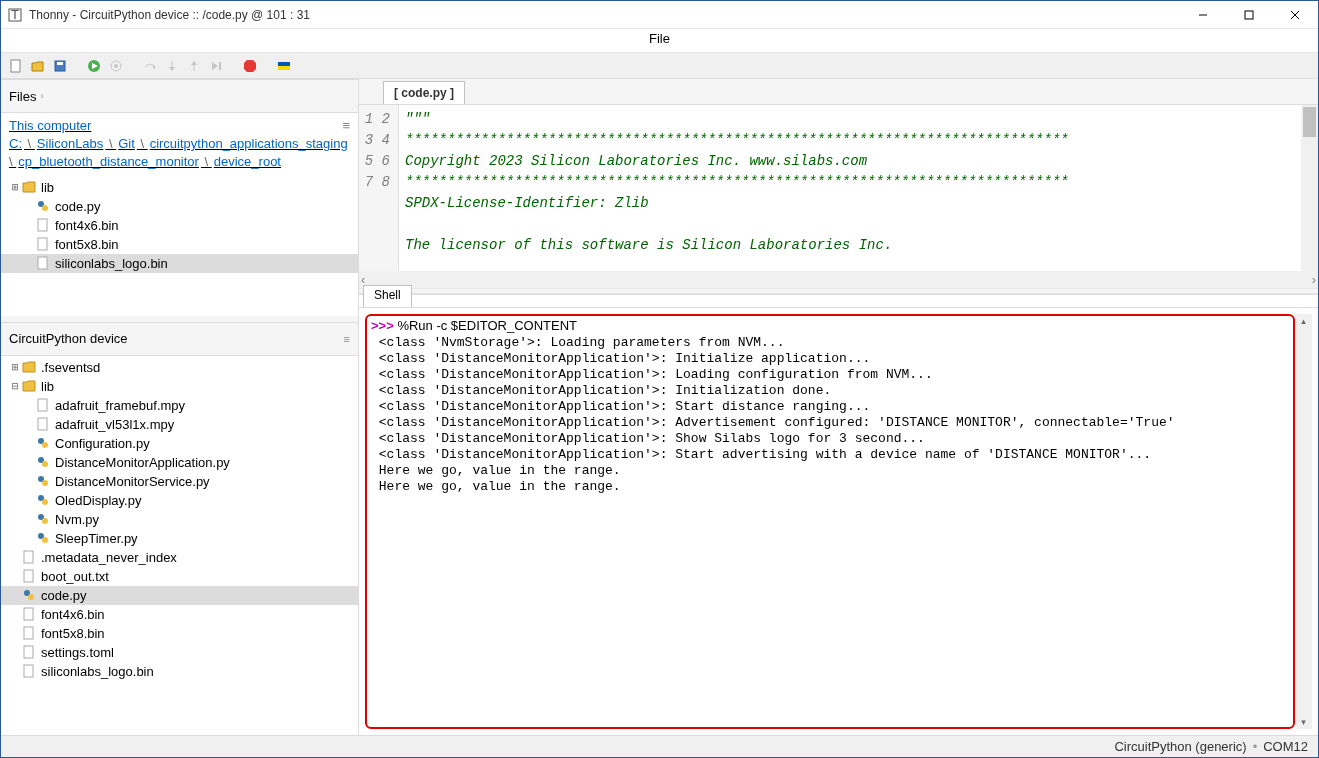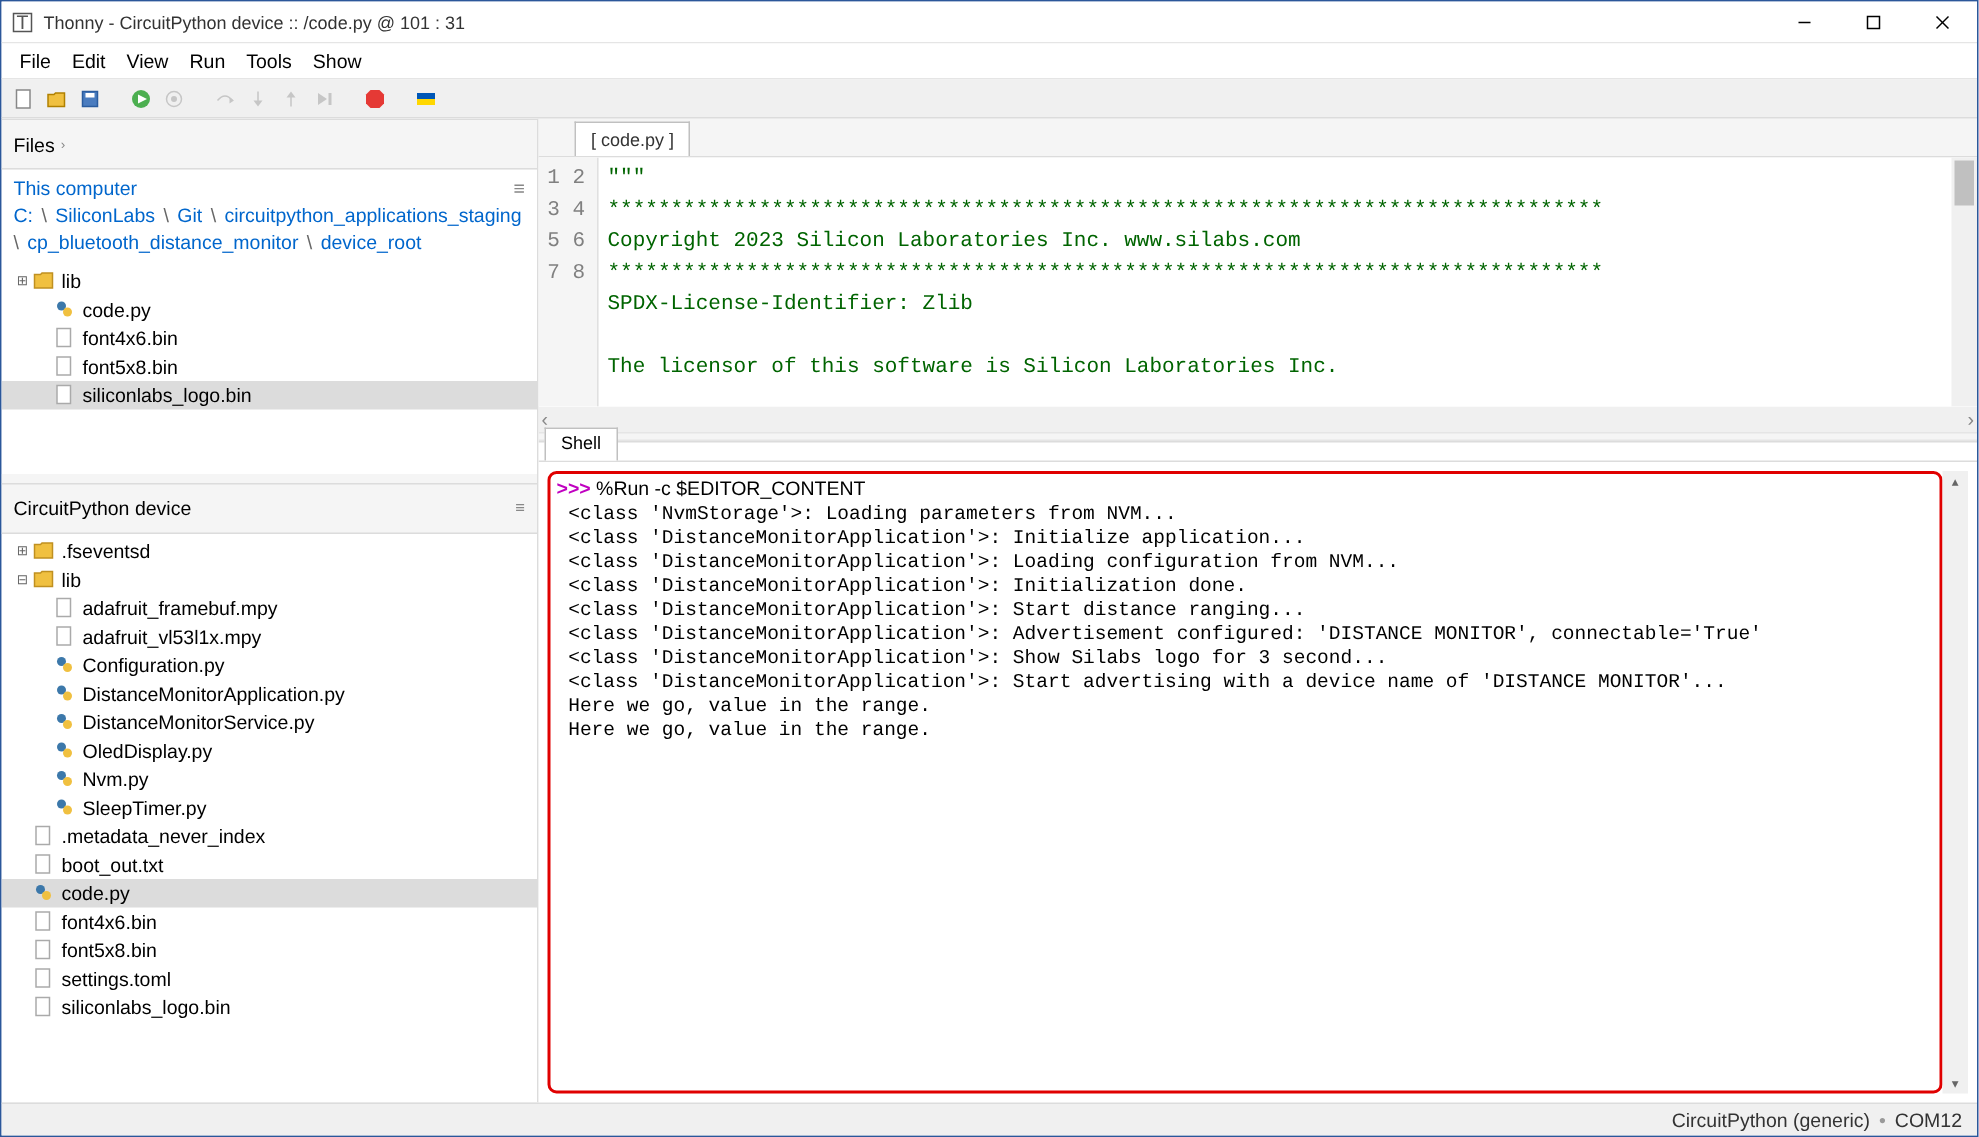--- a/index.html
+++ b/index.html
@@ -2,43 +2,43 @@
 <html><head>
 <meta charset="utf-8">
 <style>
 * { margin: 0; padding: 0; box-sizing: border-box; font-family: "Segoe UI", Tahoma, sans-serif; font-size: 13px; }
 body { background: #fff; width: 1319px; height: 758px; overflow: hidden; border: 1px solid #2b579a; display: flex; flex-direction: column; }
 .titlebar { height: 28px; background: #fff; display: flex; align-items: center; padding-left: 6px; border-bottom: 1px solid #e5e5e5; }
 .titlebar .icon { width: 16px; height: 16px; margin-right: 6px; display: inline-flex; align-items: center; justify-content: center; font-size: 11px; }
 .titlebar .title { flex: 1; font-size: 12px; color: #333; }
 .win-controls { display: flex; height: 100%; }
 .win-btn { width: 46px; height: 100%; display: flex; align-items: center; justify-content: center; font-size: 13px; font-family: Arial; }
-.menubar { height: 24px; background: #fff; display: flex; align-items: center; padding: 0 6px; gap: 2px; border-bottom: 1px solid #e5e5e5; }
+.menubar { height: 24px; background: #fff; display: flex; align-items: center; padding: 0 6px; gap: 2px; border-bottom: 1px solid #e5e5e5; flex-direction: column; }
 .menubar > div { padding: 2px 6px; font-size: 13px; cursor: default; }
 .toolbar { height: 26px; background: #f0f0f0; display: flex; align-items: center; padding: 0 6px; gap: 4px; border-bottom: 1px solid #dcdcdc; }
 .tool-btn { width: 18px; height: 18px; display: inline-flex; align-items: center; justify-content: center; font-size: 12px; }
 .tool-sep { width: 8px; }
 .main-area { flex: 1; display: flex; overflow: hidden; }
 .left-pane { width: 358px; display: flex; flex-direction: column; border-right: 1px solid #dcdcdc; background: #fff; }
 .pane-header { height: 34px; background: #f5f5f5; border-top: 1px solid #dcdcdc; border-bottom: 1px solid #dcdcdc; display: flex; align-items: center; padding: 0 8px; font-size: 12px; }
 .pane-header .ham { margin-left: auto; color: #888; font-size: 11px; }
 .pane-header .chev { margin-left: 4px; color: #888; font-size: 9px; }
-.breadcrumb { padding: 4px 8px; font-size: 12px; line-height: 1.4; }
+.breadcrumb { padding: 4px 8px; font-size: 12px; line-height: 1.4; text-decoration: underline; }
 .breadcrumb a { color: #0066cc; text-decoration: none; }
 .breadcrumb .sep { color: #666; margin: 0 2px; }
 .tree { flex: 1; overflow: auto; padding: 2px 0; }
 .tree-item { display: flex; align-items: center; height: 19px; padding-left: 8px; font-size: 13px; cursor: default; }
 .tree-item.selected { background: #dcdcdc; }
 .tree-item .exp { width: 12px; font-size: 9px; color: #666; text-align: center; }
 .tree-item .ficon { width: 16px; height: 16px; margin-right: 4px; display: inline-flex; align-items: center; justify-content: center; font-size: 11px; }
 .tree-item.d1 { padding-left: 22px; }
 .right-pane { flex: 1; display: flex; flex-direction: column; overflow: hidden; }
-.tab-strip { height: 26px; background: #f5f5f5; border-bottom: 1px solid #dcdcdc; display: flex; align-items: flex-end; padding-left: 4px; }
+.tab-strip { height: 26px; background: #f5f5f5; border-bottom: 1px solid #dcdcdc; display: flex; align-items: flex-end; padding-left: 4px; font-weight: bold; }
 .tab { height: 23px; background: #fff; border: 1px solid #c0c0c0; border-bottom: none; padding: 3px 10px; font-size: 12px; display: flex; align-items: center; color: #333; }
-.editor-area { flex: 1; display: flex; overflow: hidden; background: #fff; position: relative; }
+.editor-area { flex: 1; display: flex; overflow: hidden; background: #fff; position: relative; font-style: italic; }
 .gutter { width: 40px; background: #f5f5f5; text-align: right; padding: 4px 8px 4px 0; font-family: "Consolas","Courier New",monospace; font-size: 14px; color: #808080; line-height: 21px; border-right: 1px solid #e0e0e0;}
 .code { flex: 1; padding: 4px 6px; font-family: "Consolas","Courier New",monospace; font-size: 14px; line-height: 21px; white-space: pre; color: #006400; overflow: hidden;}
 .code-scrollbar { width: 17px; background: #f0f0f0; position: relative;}
 .code-scrollbar .thumb{ position:absolute; top:2px; left:2px; right:2px; height:30px; background:#c0c0c0;}
 .h-scrollbar { height: 17px; background: #f0f0f0; display:flex; align-items:center; justify-content:space-between; padding:0 2px; color:#888; font-size:9px;}
 .shell-header { height: 14px; background: #fff; border-top: 1px solid #dcdcdc; border-bottom: 1px solid #dcdcdc; display: flex; align-items: flex-end; padding-left: 4px; }
 .shell-tab { height: 22px; background: #fff; border: 1px solid #c0c0c0; border-bottom: none; padding: 2px 10px; font-size: 12px; }
 .shell-body { flex: 1; background: #fff; padding: 6px; overflow: hidden; position: relative; display:flex;}
 .shell-content { flex:1; font-family: "Consolas","Courier New",monospace; font-size: 13px; line-height: 16px; white-space: pre; border: 2px solid #e00000; border-radius: 6px; padding: 2px 4px; color: #000; overflow:hidden;}
 .shell-content .prompt { color: #c000c0; font-weight: bold; }

